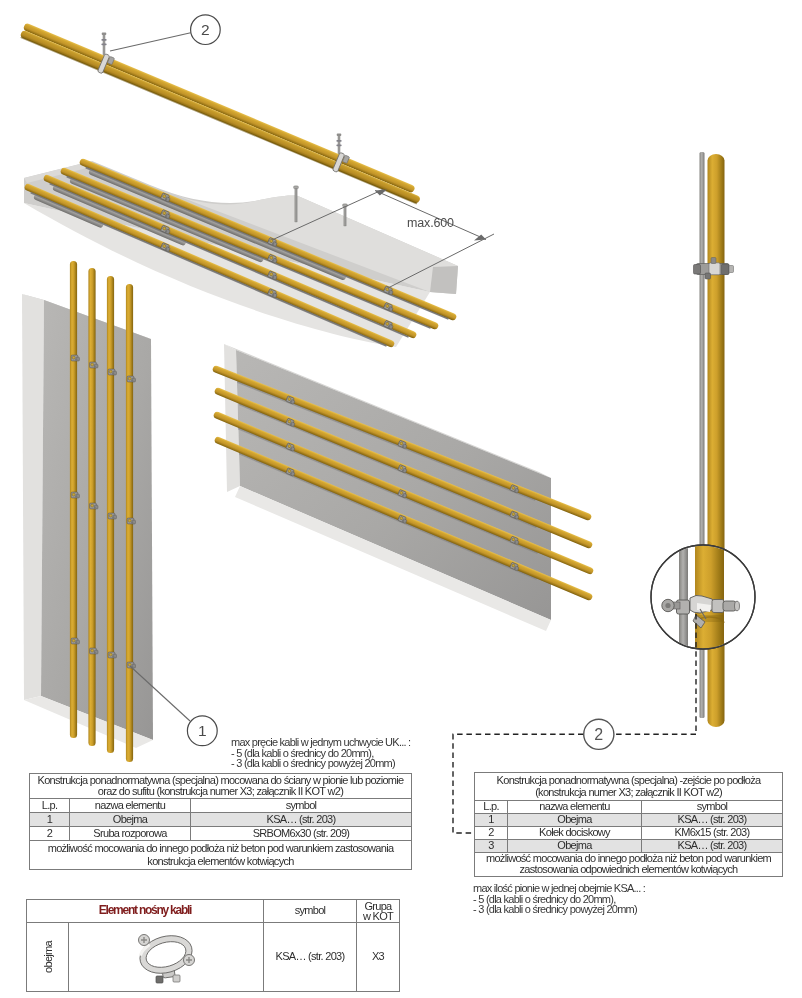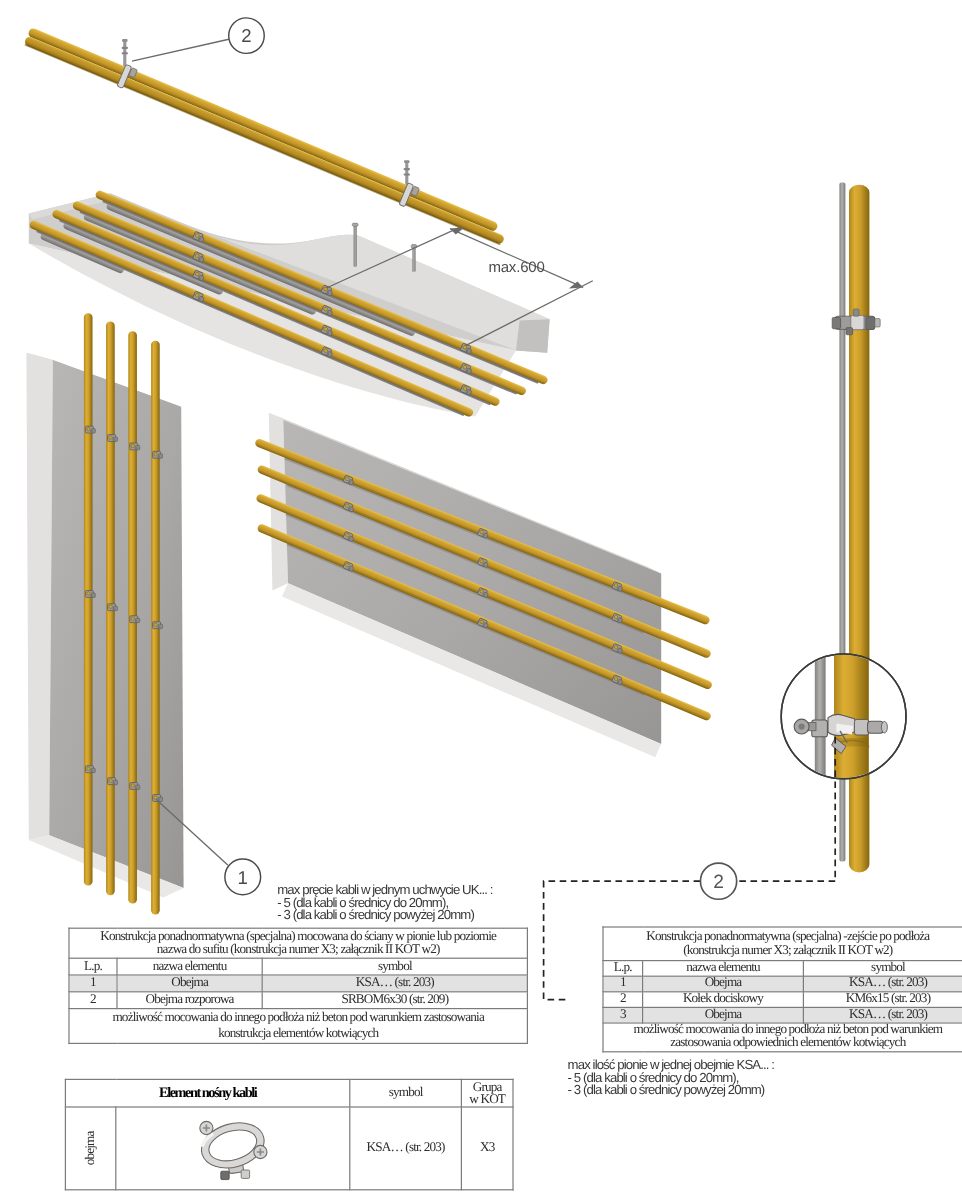--- a/index.html
+++ b/index.html
@@ -1,18 +1,18 @@
 <!DOCTYPE html>
 <html><head>
 <meta charset="utf-8">
 <style>
 html,body{margin:0;padding:0;background:#fff;}
 #root{position:relative;width:802px;height:998px;font-family:"Liberation Sans",sans-serif;overflow:hidden;background:#fff;}
 #art{position:absolute;left:0;top:0;}
-.tbl{position:absolute;border-collapse:collapse;table-layout:fixed;font-family:Liberation Serif, serif;font-size:11px;color:#2e2e2e;margin-left:28px;}
+.tbl{position:absolute;border-collapse:collapse;table-layout:fixed;font-family:Liberation Sans, sans-serif;font-size:11px;color:#2e2e2e;}
 .tbl td{border:1px solid #7b7b7b;text-align:center;vertical-align:middle;padding:0;overflow:hidden;}
 .gray{background:#e2e2e2;}
 .l{white-space:nowrap;letter-spacing:-0.7px;line-height:11.5px;}
 .txt{position:absolute;font-size:11px;color:#383838;}
 .txt div{white-space:nowrap;letter-spacing:-0.75px;line-height:10.6px;}
 </style>
 </head>
 <body>
 <div id="root">
 <svg id="art" width="802" height="998" viewBox="0 0 802 998">
@@ -433,21 +433,21 @@
 <table class="tbl" style="left:29px;top:773px;width:382px;">
 <colgroup>
         <col style="width:40px">
         <col style="width:121px">
         <col style="width:221px">
       </colgroup>
 <tbody>
         <tr>
           <td colspan="3" style="height:24px;">
             <div class="l">Konstrukcja ponadnormatywna (specjalna) mocowana do ściany w pionie lub poziomie</div>
-            <div class="l">nazwa do sufitu (konstrukcja numer X3; załącznik II KOT w2)</div>
+            <div class="l">oraz do sufitu (konstrukcja numer X3; załącznik II KOT w2)</div>
           </td>
         </tr>
 <tr>
           <td style="height:13px;">
             <div class="l">L.p.</div>
           </td>
           <td>
             <div class="l">nazwa elementu</div>
           </td>
           <td>
@@ -463,21 +463,21 @@
           </td>
           <td>
             <div class="l">KSA… (str. 203)</div>
           </td>
         </tr>
 <tr>
           <td style="height:13px;">
             <div class="l">2</div>
           </td>
           <td>
-            <div class="l">Obejma rozporowa</div>
+            <div class="l">Sruba rozporowa</div>
           </td>
           <td>
             <div class="l">SRBOM6x30 (str. 209)</div>
           </td>
         </tr>
 <tr>
           <td colspan="3" style="height:28px;">
             <div class="l" style="line-height:13px;">możliwość mocowania do innego podłoża niż beton pod warunkiem zastosowania</div>
             <div class="l" style="line-height:13px;">konstrukcja elementów kotwiących</div>
           </td>
@@ -560,21 +560,21 @@
 <table class="tbl" style="left:26px;top:899px;width:373px;">
 <colgroup>
         <col style="width:42px">
         <col style="width:195px">
         <col style="width:93px">
         <col style="width:43px">
       </colgroup>
 <tbody>
         <tr>
           <td colspan="2" style="height:22px;">
-            <div class="l" style="color:#000000;font-weight:bold;font-size:12px;letter-spacing:-1.25px;">Element nośny kabli</div>
+            <div class="l" style="color:#7f1d1d;font-weight:bold;font-size:12px;letter-spacing:-1.25px;">Element nośny kabli</div>
           </td>
           <td>
             <div class="l">symbol</div>
           </td>
           <td>
             <div class="l" style="line-height:10.5px;">Grupa<br>w KOT</div>
           </td>
         </tr>
 <tr>
           <td style="height:68px;"><span style="display:inline-block;transform:rotate(-90deg);white-space:nowrap;letter-spacing:-0.7px;">obejma</span></td>

